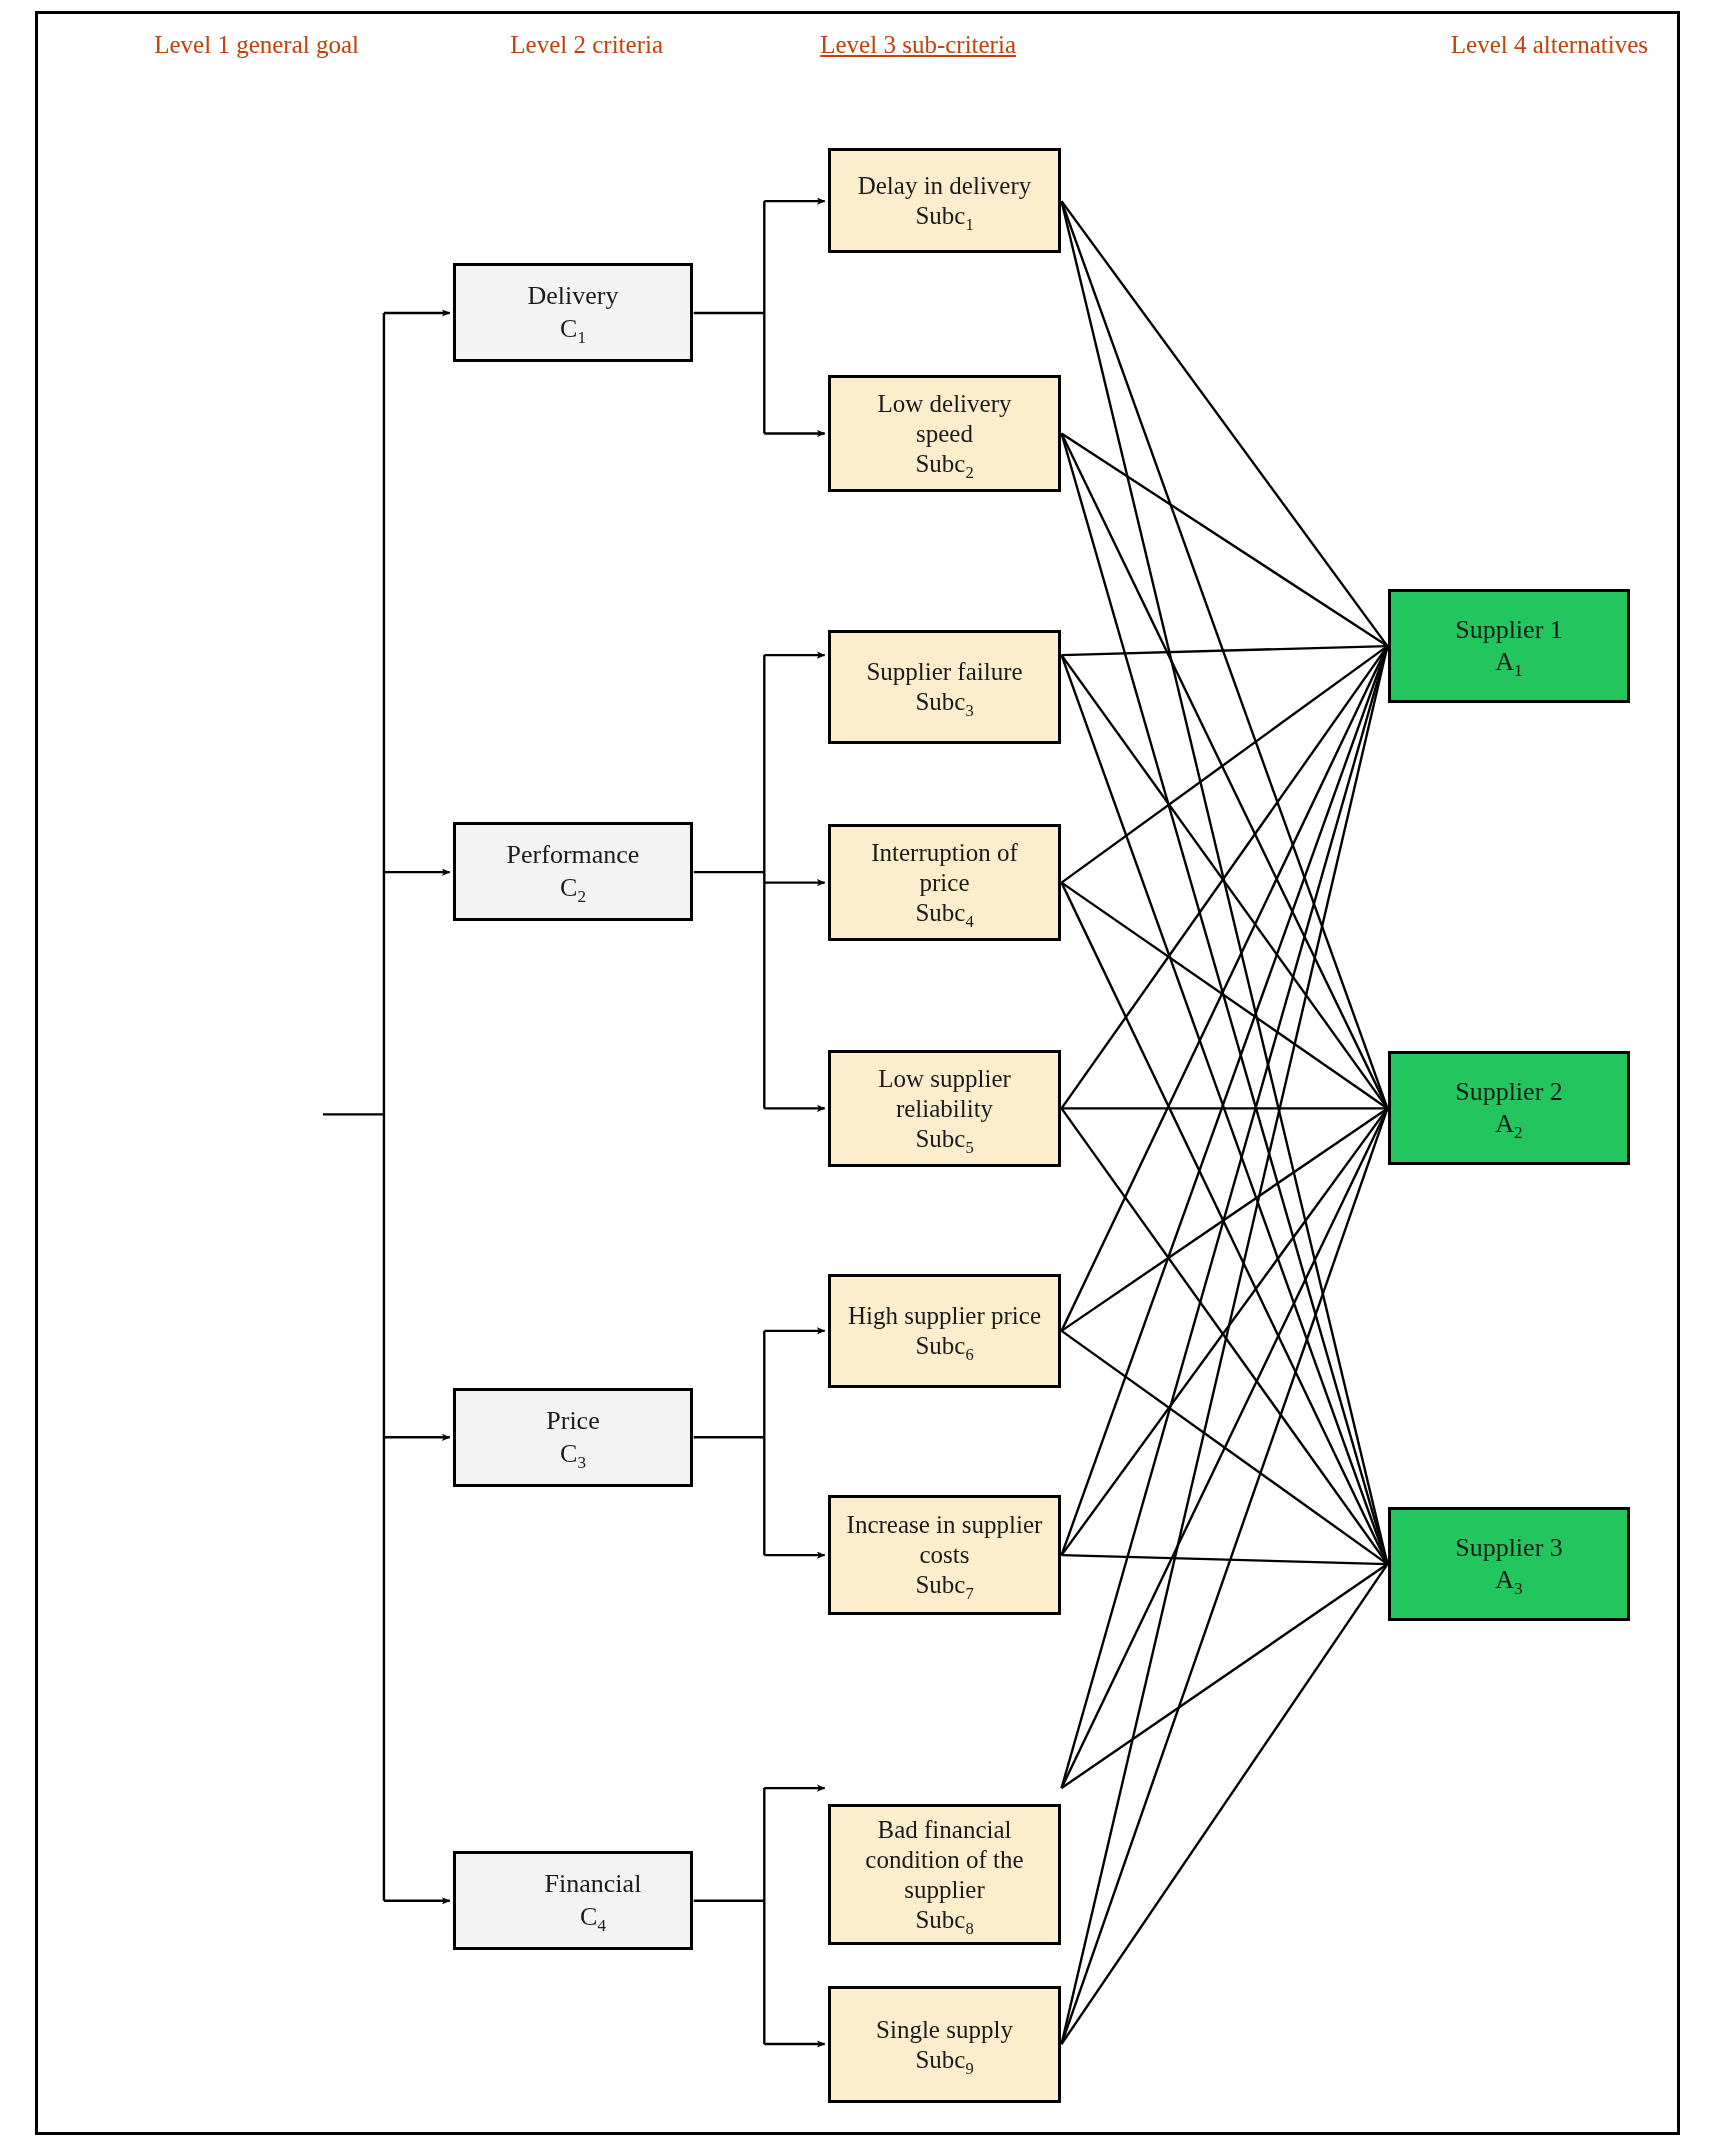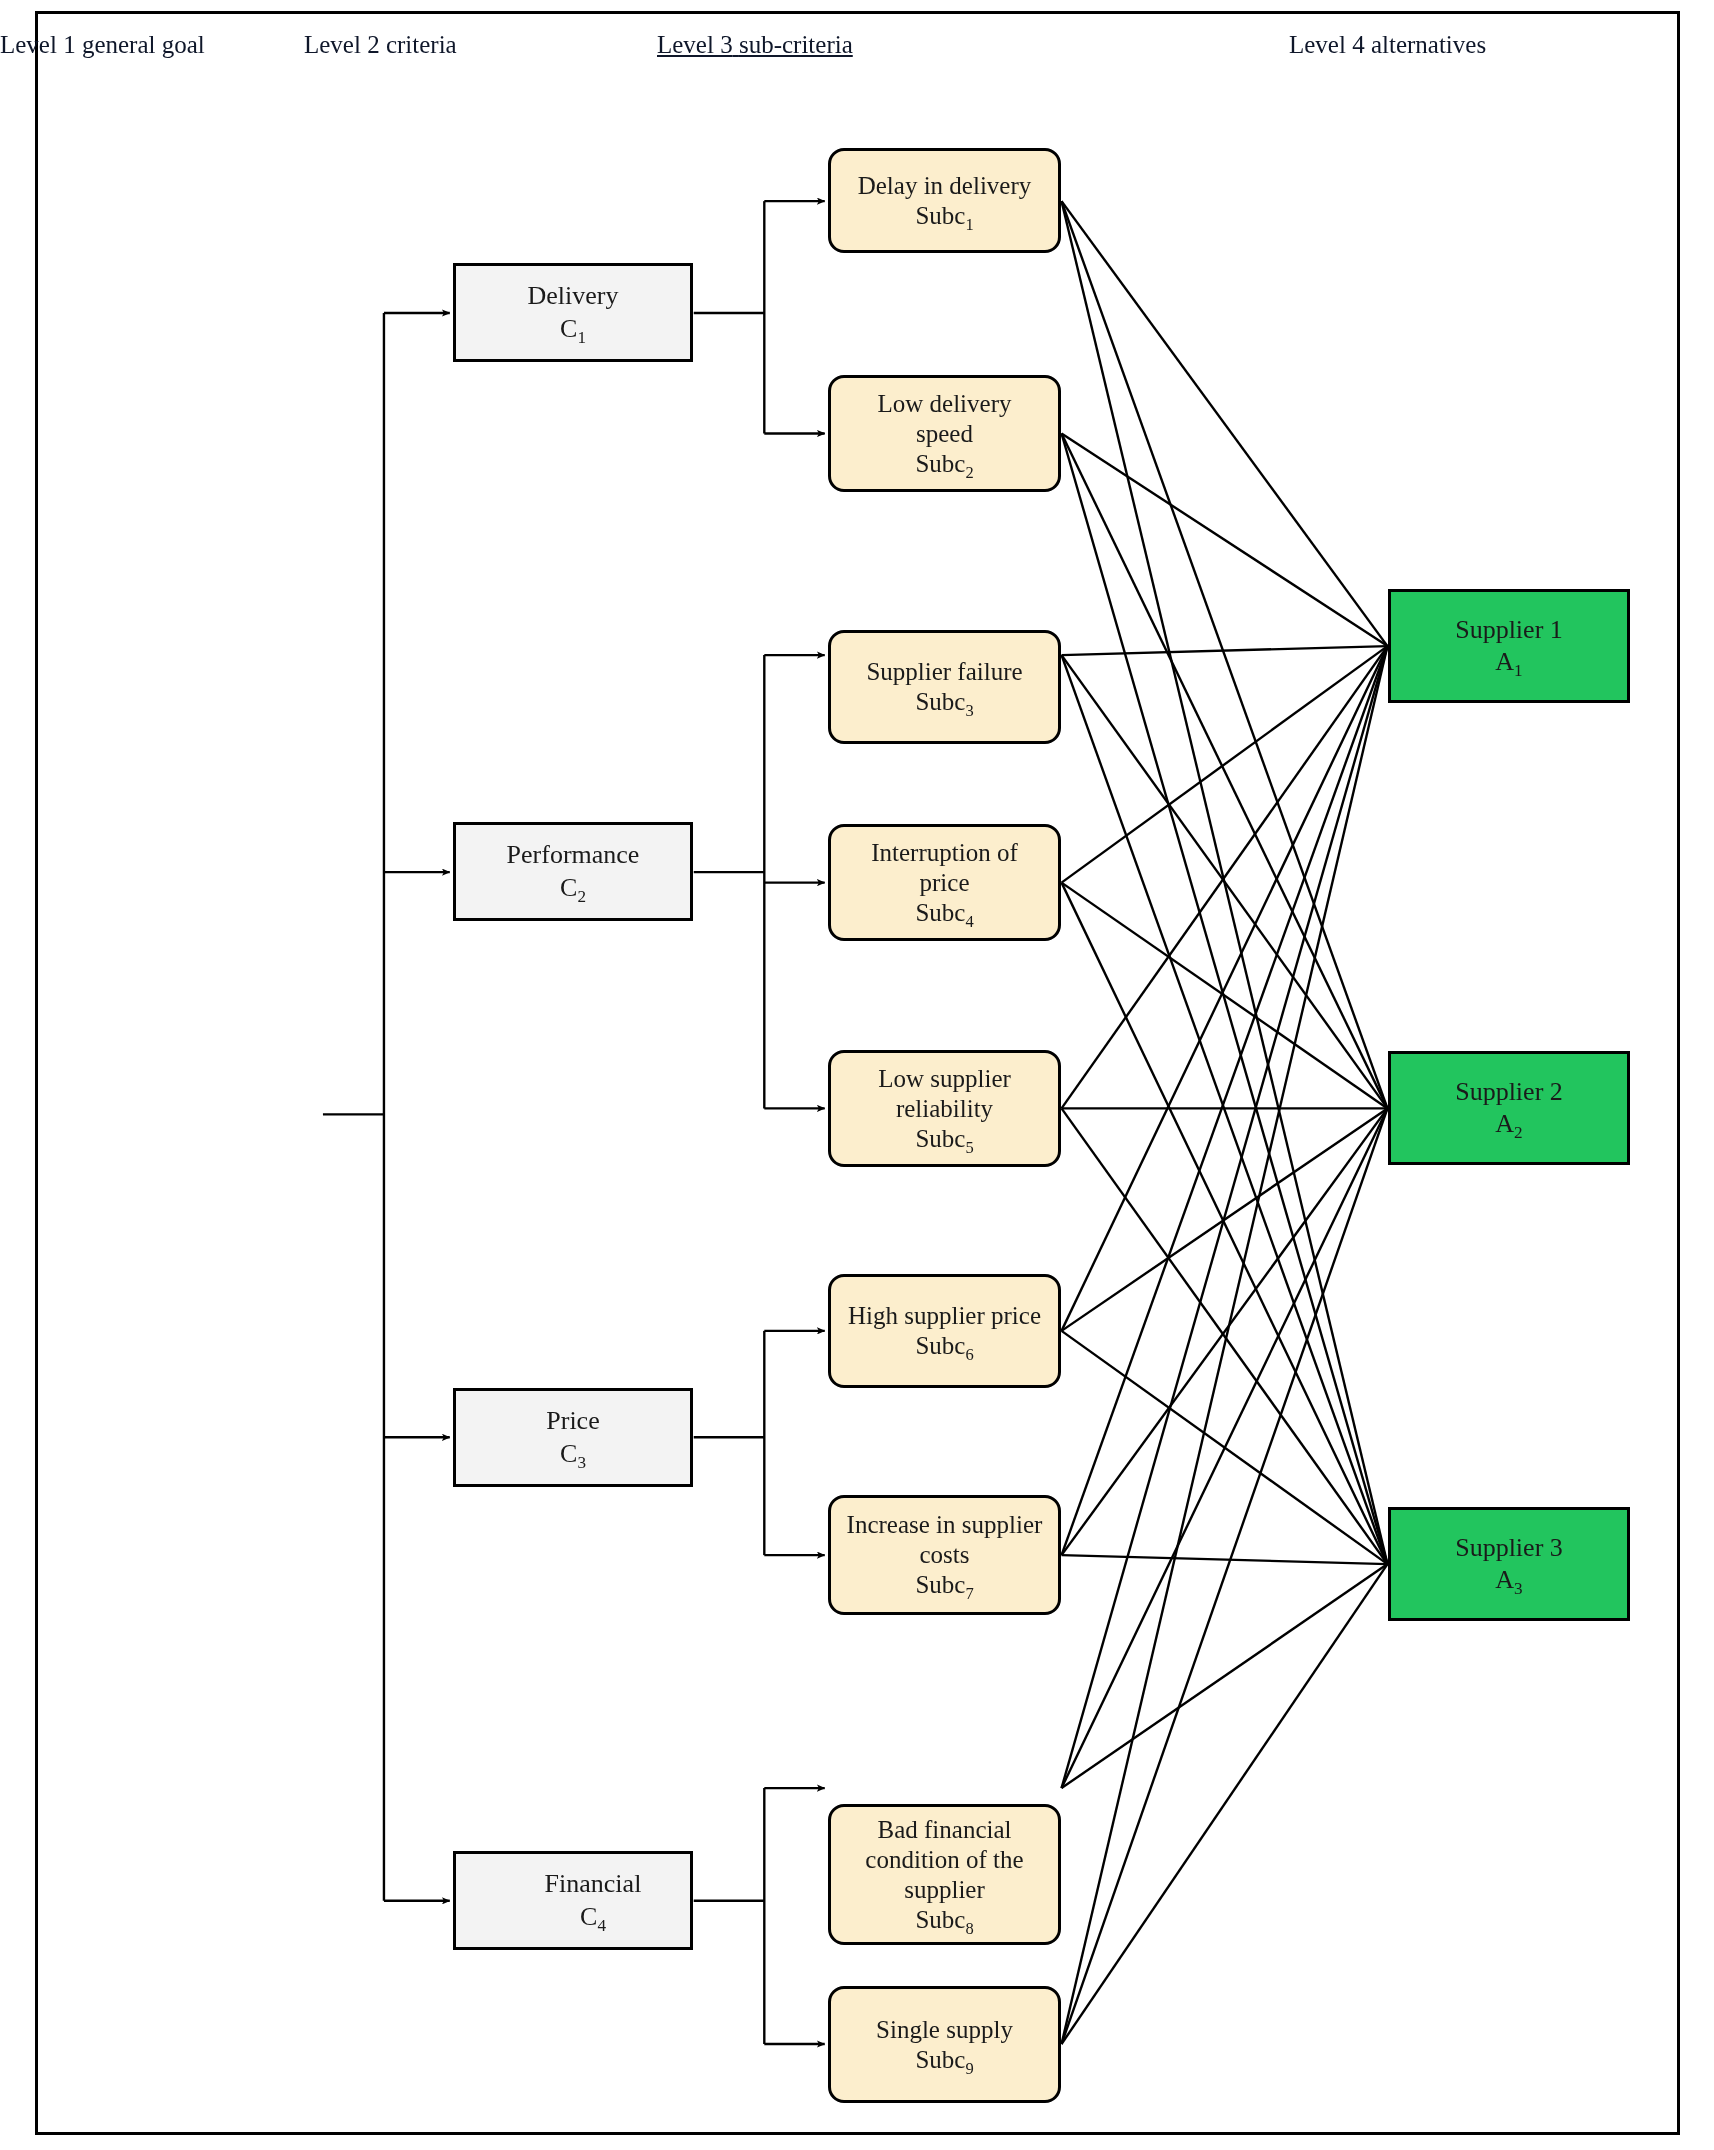--- a/index.html
+++ b/index.html
@@ -7,38 +7,38 @@
   #root { position:relative; width:1714px; height:2151px; overflow:hidden; background:#fff; }
 
   .frame {
     position:absolute; left:35px; top:10.8px; width:1645px; height:2124px;
     border:3px solid #000; box-sizing:border-box; background:#fff;
   }
 
   svg.wires { position:absolute; left:0; top:0; width:1714px; height:2151px; pointer-events:none; }
 
   .colhdr {
-    position:absolute; text-align:left; color:#0f172a;
+    position:absolute; text-align:right; color:#c2410c;
     font-size:25px; line-height:1.32; font-family:"Liberation Serif","DejaVu Serif",serif;
   }
 
   .node {
     position:absolute; box-sizing:border-box; border:3px solid #000;
     display:flex; align-items:center; justify-content:center; text-align:center;
     color:#1a1a1a; font-size:26px; line-height:1.24;
     font-family:"Liberation Serif","DejaVu Serif",serif;
     padding:2.4px 6px;
   }
   .node .inner { width:100%; }
   .node .ln { display:block; }
   .node sub { font-size:0.66em; vertical-align:-0.35em; line-height:0; }
 
   .goal   { background:#dae6f7; font-style:italic; font-size:27px; }
   .crit   { background:#f3f3f3; }
-  .subc   { background:#fceecd; font-size:25px; line-height:1.2;border-radius:16px; }
+  .subc   { background:#fceecd; font-size:25px; line-height:1.2; }
   .alt    { background:#22c55e; }
 </style>
 </head>
 <body>
 
 <div id="root">
 
   <div class="frame"></div>
 
   <div class="colhdr" id="hdr0" style="top: 27.5px; left: 0px; width: 359px;">

